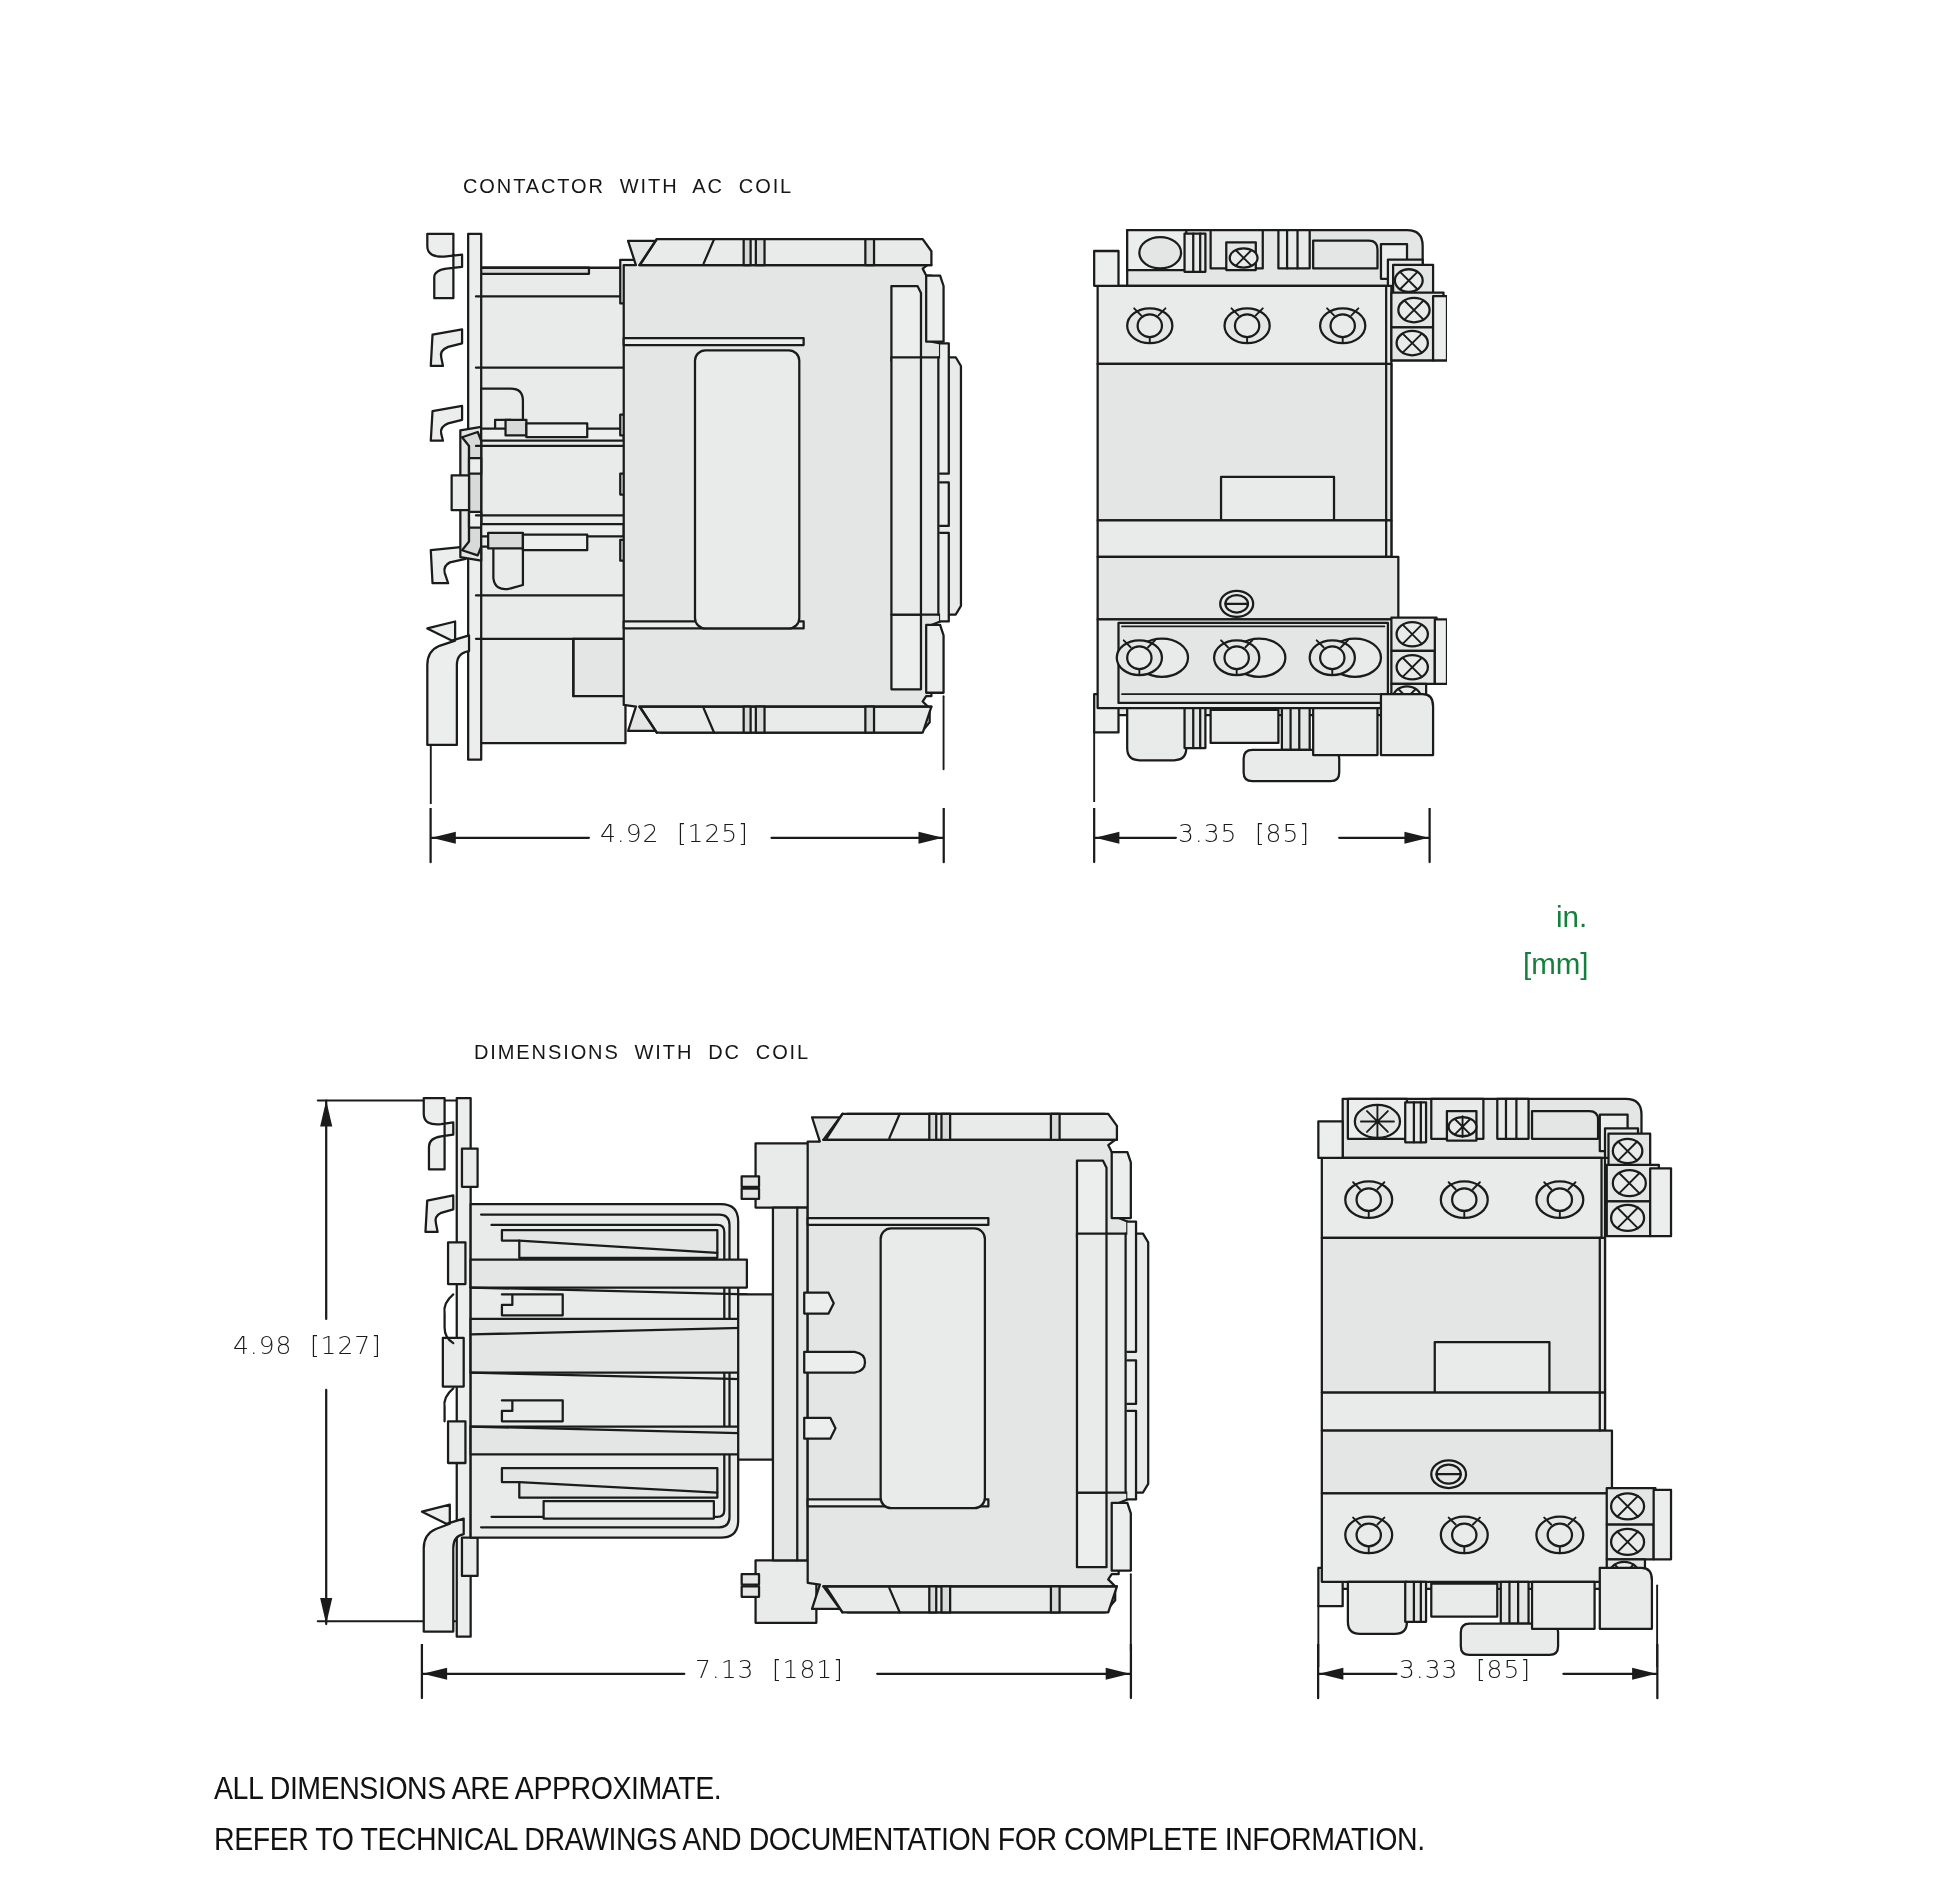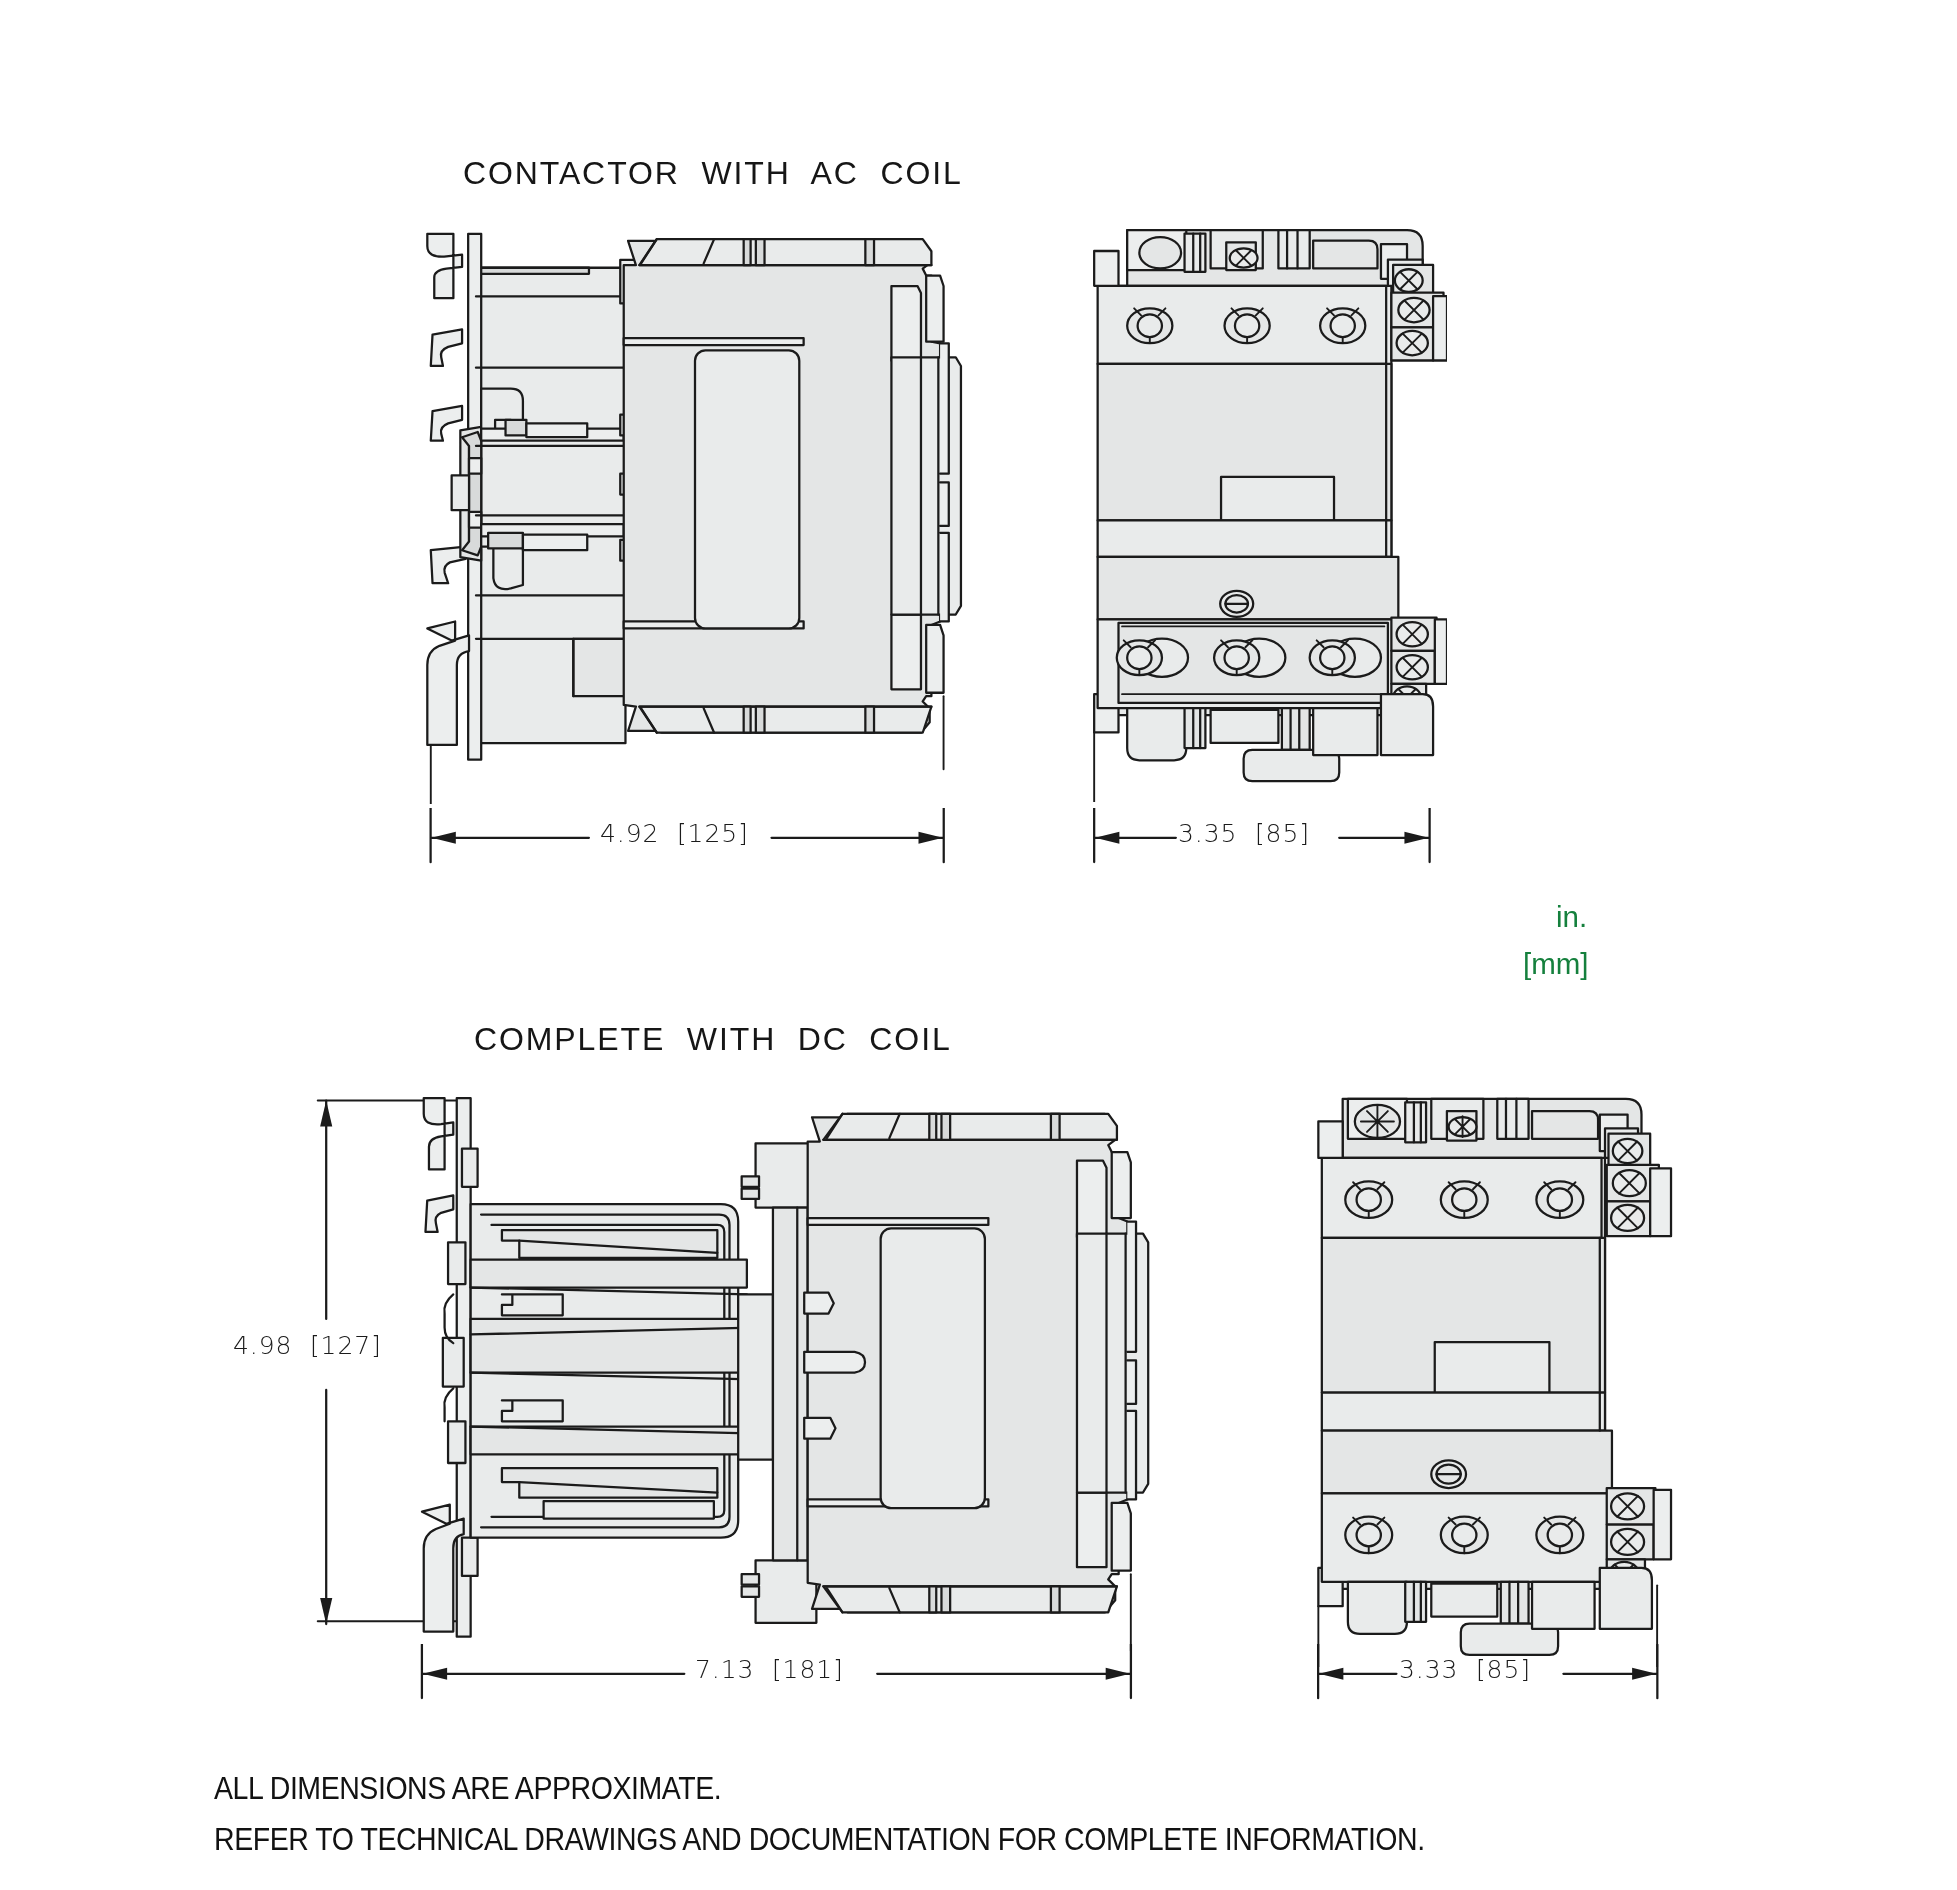--- a/index.html
+++ b/index.html
@@ -21,24 +21,25 @@
     width: 1957px;
     height: 1890px;
   }
   .txt {
     position: absolute;
     white-space: pre;
     color: #1b1b1b;
     font-family: "Liberation Sans", sans-serif;
   }
   .view-title {
-    font-size: 32px;
+    font-size: 20px;
     letter-spacing: 1.9px;
     font-weight: 400;
     color: #161616;
+    margin-top: 20px;
   }
   .dim-label {
     font-size: 25px;
     letter-spacing: 0.9px;
     color: #1b1b1b;
     font-family: "DejaVu Sans", sans-serif;
     font-weight: 300;
   }
   .unit-label {
     font-size: 29.5px;
@@ -285,21 +286,21 @@
       <line x1="296" y1="34" x2="399" y2="34"></line>
       <path d="M15,34 L43,27 L43,41 Z" fill="#1b1b1b" stroke="none"></path>
       <path d="M399,34 L371,27 L371,41 Z" fill="#1b1b1b" stroke="none"></path>
     </g>
   </svg>
   <div class="txt dim-label" style="left:1178px; top:819px;">3.35  [85]</div>
 
   <div class="txt unit-label" style="left:1556px; top:900px;">in.</div>
   <div class="txt unit-label" style="left:1523px; top:939px;margin-top:8px;">[mm]</div>
 
-  <div class="txt view-title" style="left:474px; top:1021px;">COMPLETE  WITH  DC  COIL</div>
+  <div class="txt view-title" style="left:474px; top:1021px;">DIMENSIONS  WITH  DC  COIL</div>
 
   <svg style="position:absolute; left:295px; top:1086px;" width="52" height="556" viewBox="0 0 60 640">
     <g stroke="#1b1b1b" stroke-width="2.6" fill="none" stroke-linecap="round">
       <line x1="36" y1="16" x2="36" y2="268"></line>
       <line x1="36" y1="350" x2="36" y2="620"></line>
       <path d="M36,16 L29,46 L43,46 Z" fill="#1b1b1b" stroke="none"></path>
       <path d="M36,620 L29,590 L43,590 Z" fill="#1b1b1b" stroke="none"></path>
     </g>
   </svg>
 

